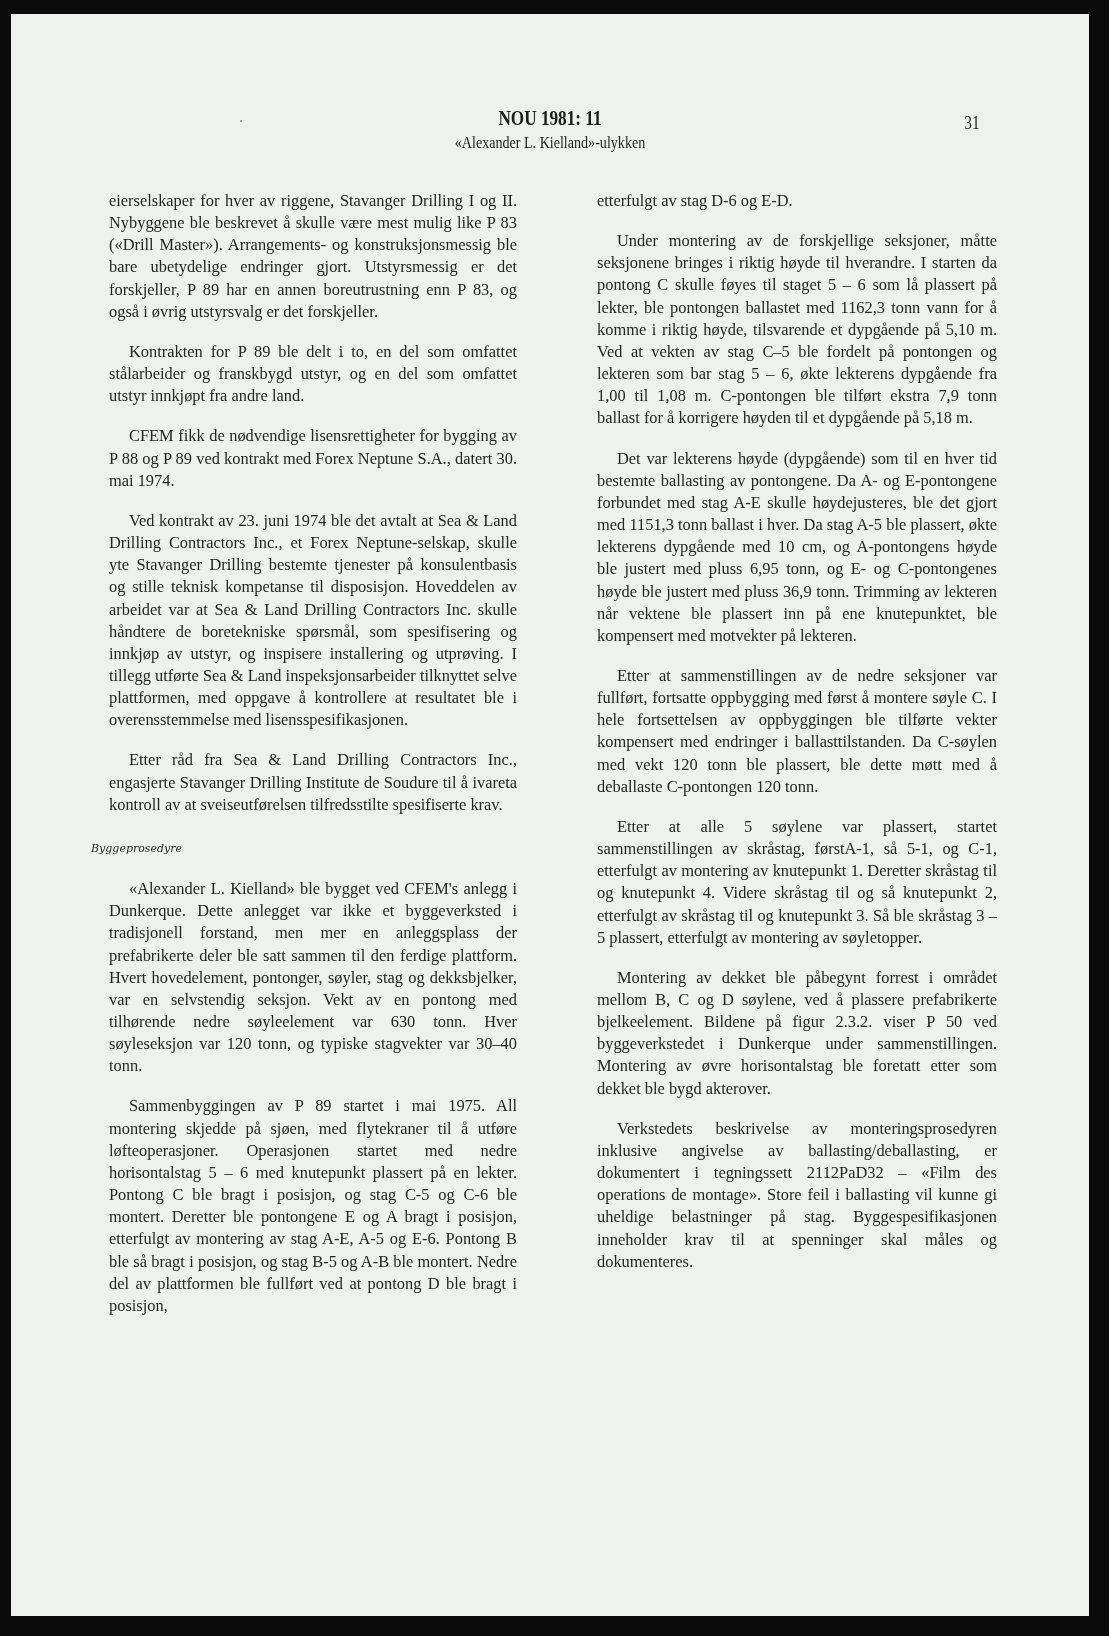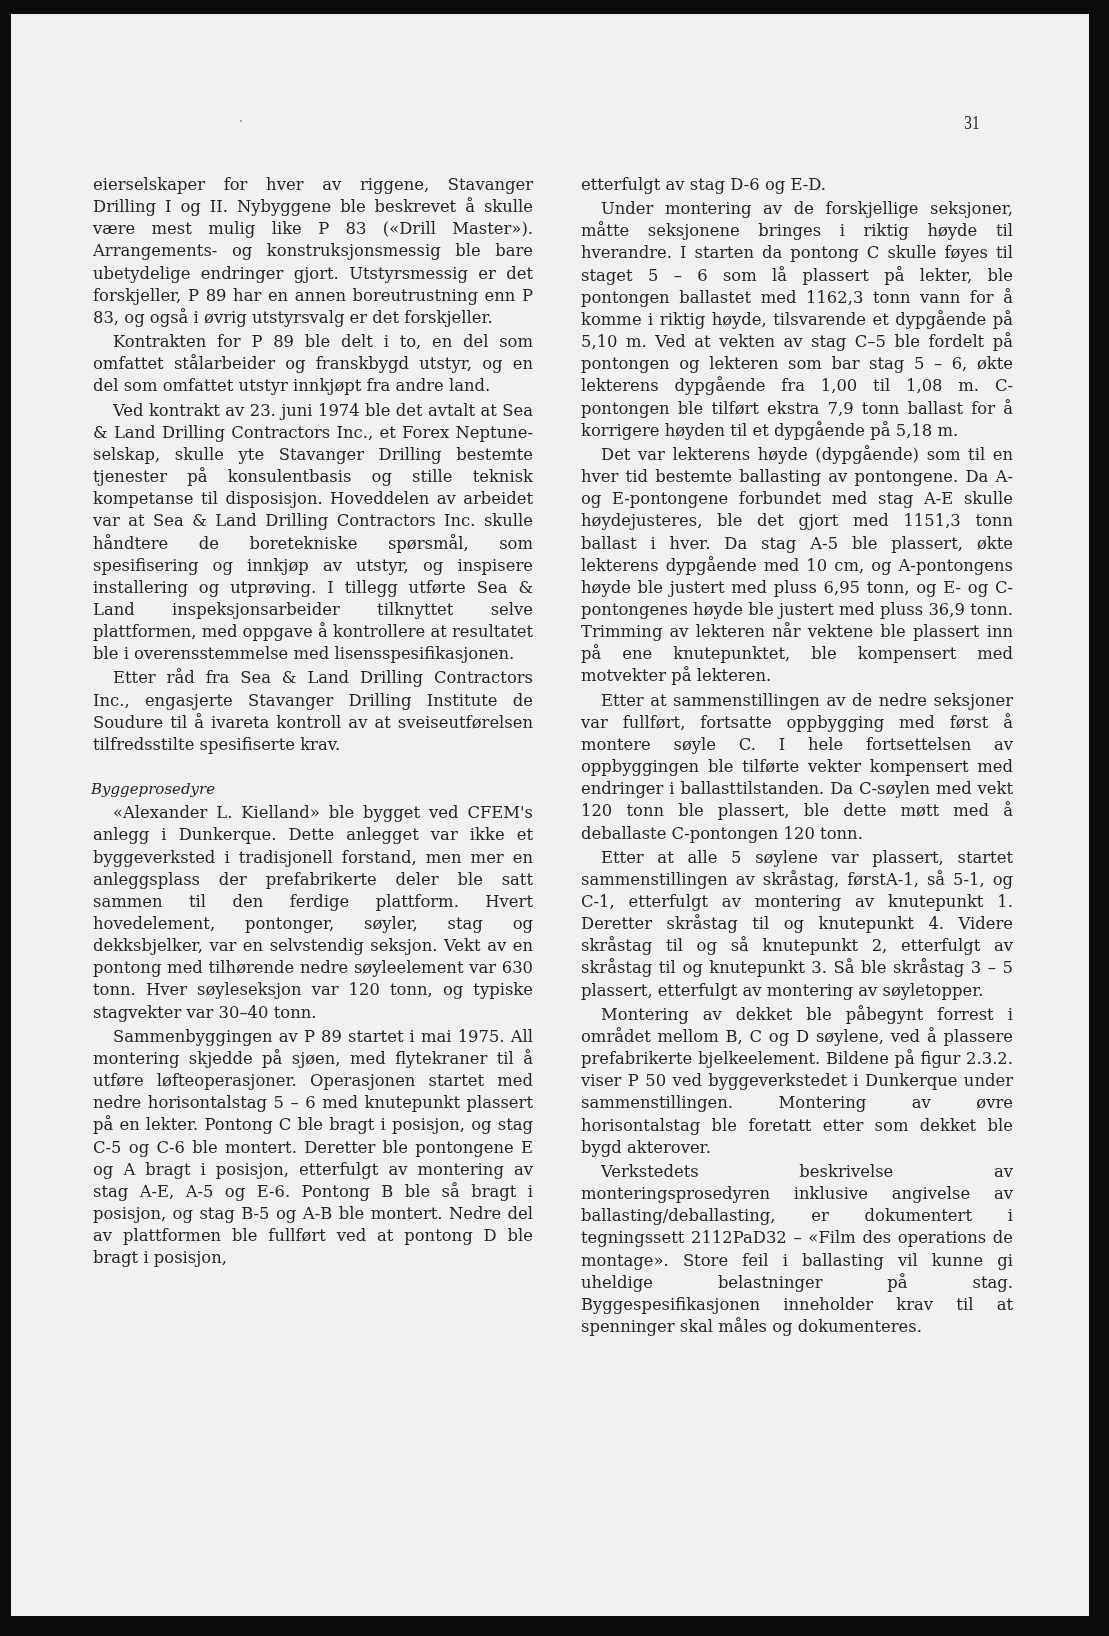--- a/index.html
+++ b/index.html
@@ -56,41 +56,46 @@
     top: 158px;
     width: 444px;
     color: #252525;
     font-size: 16.4px;
     line-height: 22.15px;
     text-align: justify;
     hyphens: manual;
   }
   .col.left { left: 80px; }
   .col.right { left: 568px; width: 436px; }
-  .col p { margin: 2px; text-indent: 20px; }
+  .col p { margin: 18px; text-indent: 20px; font-family: Liberation Serif, serif; }
   .col p.noindent { text-indent: 0; }
   .col h3 {
     margin: 22px 0 0 0;
     font-style: italic;
     font-weight: normal;
-    font-size: 15px;
+    font-size: 11px;
     line-height: 22.15px;
   }
 </style>
 </head>
 <body>
 
 <div class="page">
   <span class="dot"></span>
 
+  <div class="header">
+    <span class="title">NOU 1981: 11</span>
+    <span class="subtitle">«Alexander L. Kielland»-ulykken</span>
+  </div>
   <div class="page-number">31</div>
 
   <div class="col left">
     <p class="noindent">eierselskaper for hver av riggene, Stavanger Drilling I og II. Nybyggene ble beskrevet å skulle være mest mulig like P 83 («Drill Master»). Arrangements- og konstruksjonsmessig ble bare ubetydelige endringer gjort. Utstyrsmessig er det forskjeller, P 89 har en annen boreutrustning enn P 83, og også i øvrig utstyrsvalg er det forskjeller.</p>
     <p>Kontrakten for P 89 ble delt i to, en del som omfattet stålarbeider og franskbygd utstyr, og en del som omfattet utstyr innkjøpt fra andre land.</p>
+    <p>CFEM fikk de nødvendige lisensrettigheter for bygging av P 88 og P 89 ved kontrakt med Forex Neptune S.A., datert 30. mai 1974.</p>
     <p>Ved kontrakt av 23. juni 1974 ble det avtalt at Sea &amp; Land Drilling Contractors Inc., et Forex Neptune-selskap, skulle yte Stavanger Drilling bestemte tjenester på konsulentbasis og stille teknisk kompetanse til disposisjon. Hoveddelen av arbeidet var at Sea &amp; Land Drilling Contractors Inc. skulle håndtere de boretekniske spørsmål, som spesifisering og innkjøp av utstyr, og inspisere installering og utprøving. I tillegg utførte Sea &amp; Land inspeksjonsarbeider tilknyttet selve plattformen, med oppgave å kontrollere at resultatet ble i overensstemmelse med lisensspesifikasjonen.</p>
     <p>Etter råd fra Sea &amp; Land Drilling Contractors Inc., engasjerte Stavanger Drilling Institute de Soudure til å ivareta kontroll av at sveiseutførelsen tilfredsstilte spesifiserte krav.</p>
     <h3>Byggeprosedyre</h3>
     <p>«Alexander L. Kielland» ble bygget ved CFEM's anlegg i Dunkerque. Dette anlegget var ikke et byggeverksted i tradisjonell forstand, men mer en anleggsplass der prefabrikerte deler ble satt sammen til den ferdige plattform. Hvert hovedelement, pontonger, søyler, stag og dekksbjelker, var en selvstendig seksjon. Vekt av en pontong med tilhørende nedre søyleelement var 630 tonn. Hver søyleseksjon var 120 tonn, og typiske stagvekter var 30–40 tonn.</p>
     <p>Sammenbyggingen av P 89 startet i mai 1975. All montering skjedde på sjøen, med flytekraner til å utføre løfteoperasjoner. Operasjonen startet med nedre horisontalstag 5 – 6 med knutepunkt plassert på en lekter. Pontong C ble bragt i posisjon, og stag C-5 og C-6 ble montert. Deretter ble pontongene E og A bragt i posisjon, etterfulgt av montering av stag A-E, A-5 og E-6. Pontong B ble så bragt i posisjon, og stag B-5 og A-B ble montert. Nedre del av plattformen ble fullført ved at pontong D ble bragt i posisjon,</p>
   </div>
 
   <div class="col right">
     <p class="noindent">etterfulgt av stag D-6 og E-D.</p>
     <p>Under montering av de forskjellige seksjoner, måtte seksjonene bringes i riktig høyde til hverandre. I starten da pontong C skulle føyes til staget 5 – 6 som lå plassert på lekter, ble pontongen ballastet med 1162,3 tonn vann for å komme i riktig høyde, tilsvarende et dypgående på 5,10 m. Ved at vekten av stag C–5 ble fordelt på pontongen og lekteren som bar stag 5 – 6, økte lekterens dypgående fra 1,00 til 1,08 m. C-pontongen ble tilført ekstra 7,9 tonn ballast for å korrigere høyden til et dypgående på 5,18 m.</p>

